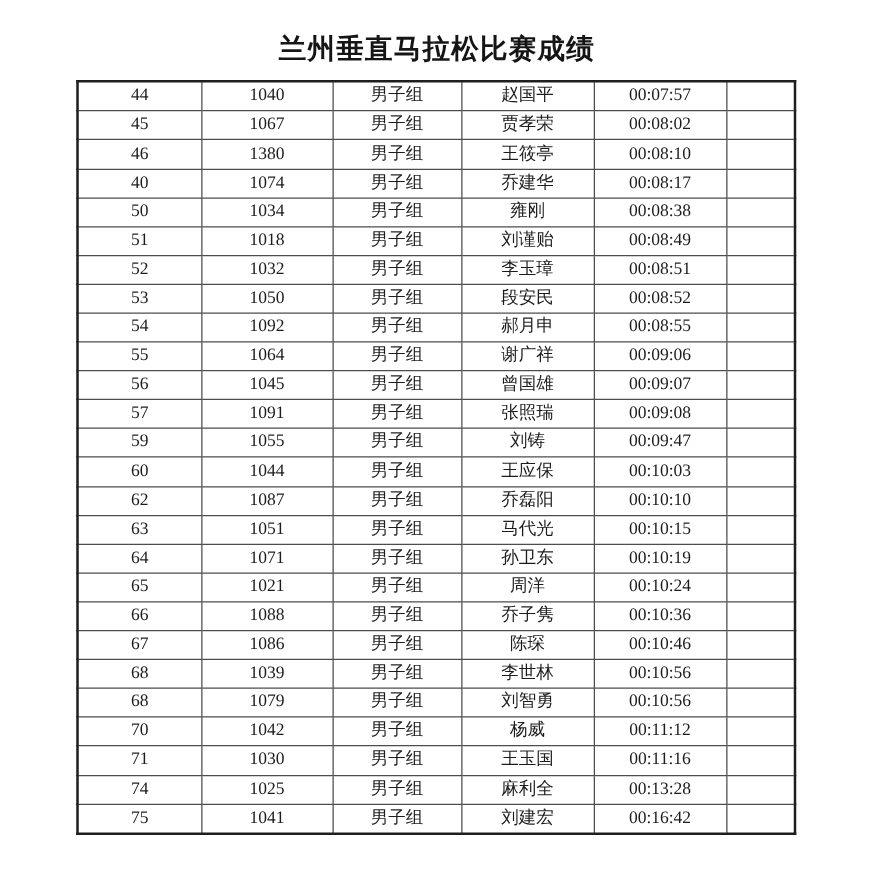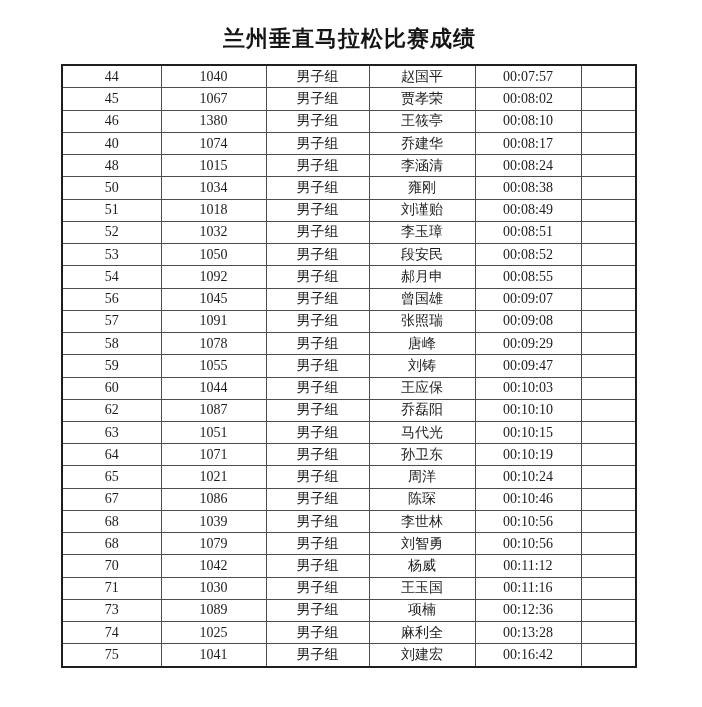--- a/index.html
+++ b/index.html
@@ -91,28 +91,20 @@
   </tr>
         <tr>
     <td>40</td>
     <td>1074</td>
     <td>男子组</td>
     <td>乔建华</td>
     <td>00:08:17</td>
     <td></td>
   </tr>
         <tr>
-    <td>48</td>
-    <td>1015</td>
-    <td>男子组</td>
-    <td>李涵清</td>
-    <td>00:08:24</td>
-    <td></td>
-  </tr>
-        <tr>
     <td>50</td>
     <td>1034</td>
     <td>男子组</td>
     <td>雍刚</td>
     <td>00:08:38</td>
     <td></td>
   </tr>
         <tr>
     <td>51</td>
     <td>1018</td>
@@ -139,44 +131,44 @@
   </tr>
         <tr>
     <td>54</td>
     <td>1092</td>
     <td>男子组</td>
     <td>郝月申</td>
     <td>00:08:55</td>
     <td></td>
   </tr>
         <tr>
+    <td>55</td>
+    <td>1064</td>
+    <td>男子组</td>
+    <td>谢广祥</td>
+    <td>00:09:06</td>
+    <td></td>
+  </tr>
+        <tr>
     <td>56</td>
     <td>1045</td>
     <td>男子组</td>
     <td>曾国雄</td>
     <td>00:09:07</td>
     <td></td>
   </tr>
         <tr>
     <td>57</td>
     <td>1091</td>
     <td>男子组</td>
     <td>张照瑞</td>
     <td>00:09:08</td>
     <td></td>
   </tr>
         <tr>
-    <td>58</td>
-    <td>1078</td>
-    <td>男子组</td>
-    <td>唐峰</td>
-    <td>00:09:29</td>
-    <td></td>
-  </tr>
-        <tr>
     <td>59</td>
     <td>1055</td>
     <td>男子组</td>
     <td>刘铸</td>
     <td>00:09:47</td>
     <td></td>
   </tr>
         <tr>
     <td>60</td>
     <td>1044</td>
@@ -211,20 +203,28 @@
   </tr>
         <tr>
     <td>65</td>
     <td>1021</td>
     <td>男子组</td>
     <td>周洋</td>
     <td>00:10:24</td>
     <td></td>
   </tr>
         <tr>
+    <td>66</td>
+    <td>1088</td>
+    <td>男子组</td>
+    <td>乔子隽</td>
+    <td>00:10:36</td>
+    <td></td>
+  </tr>
+        <tr>
     <td>67</td>
     <td>1086</td>
     <td>男子组</td>
     <td>陈琛</td>
     <td>00:10:46</td>
     <td></td>
   </tr>
         <tr>
     <td>68</td>
     <td>1039</td>
@@ -248,28 +248,20 @@
     <td>杨威</td>
     <td>00:11:12</td>
     <td></td>
   </tr>
         <tr>
     <td>71</td>
     <td>1030</td>
     <td>男子组</td>
     <td>王玉国</td>
     <td>00:11:16</td>
-    <td></td>
-  </tr>
-        <tr>
-    <td>73</td>
-    <td>1089</td>
-    <td>男子组</td>
-    <td>项楠</td>
-    <td>00:12:36</td>
     <td></td>
   </tr>
         <tr>
     <td>74</td>
     <td>1025</td>
     <td>男子组</td>
     <td>麻利全</td>
     <td>00:13:28</td>
     <td></td>
   </tr>

